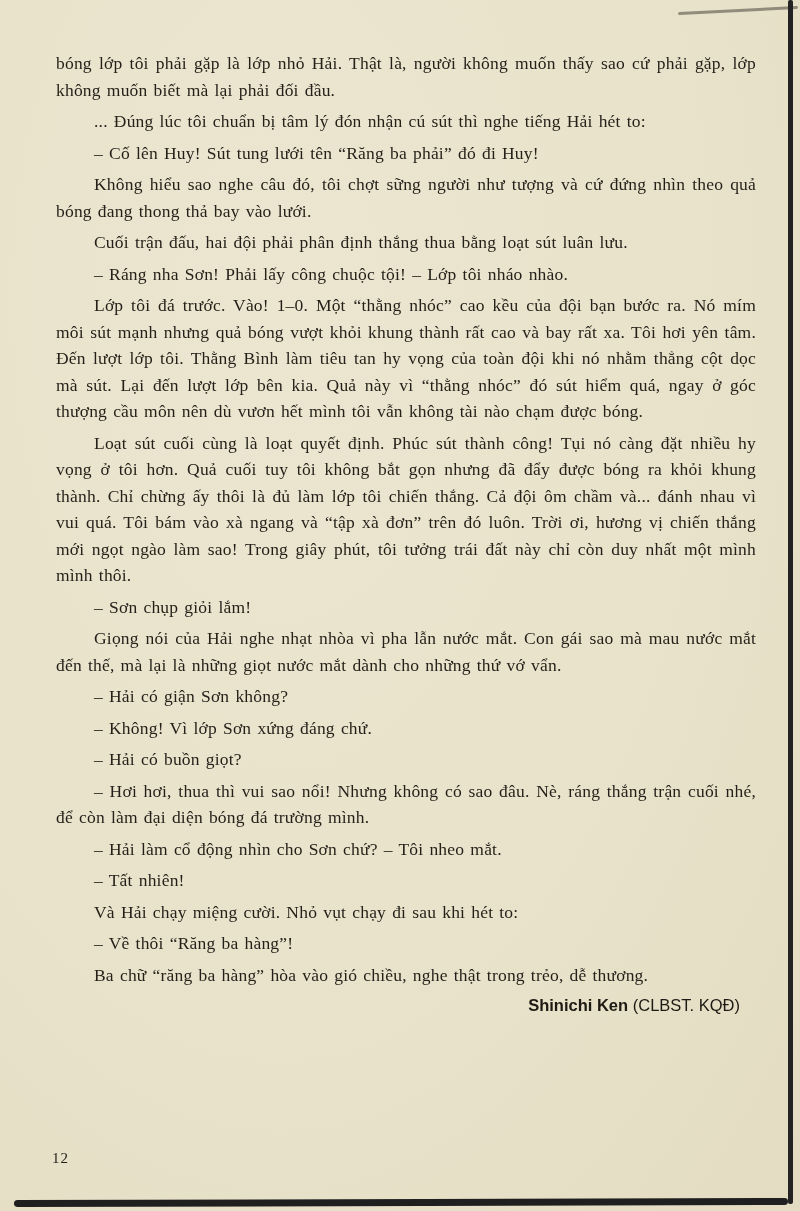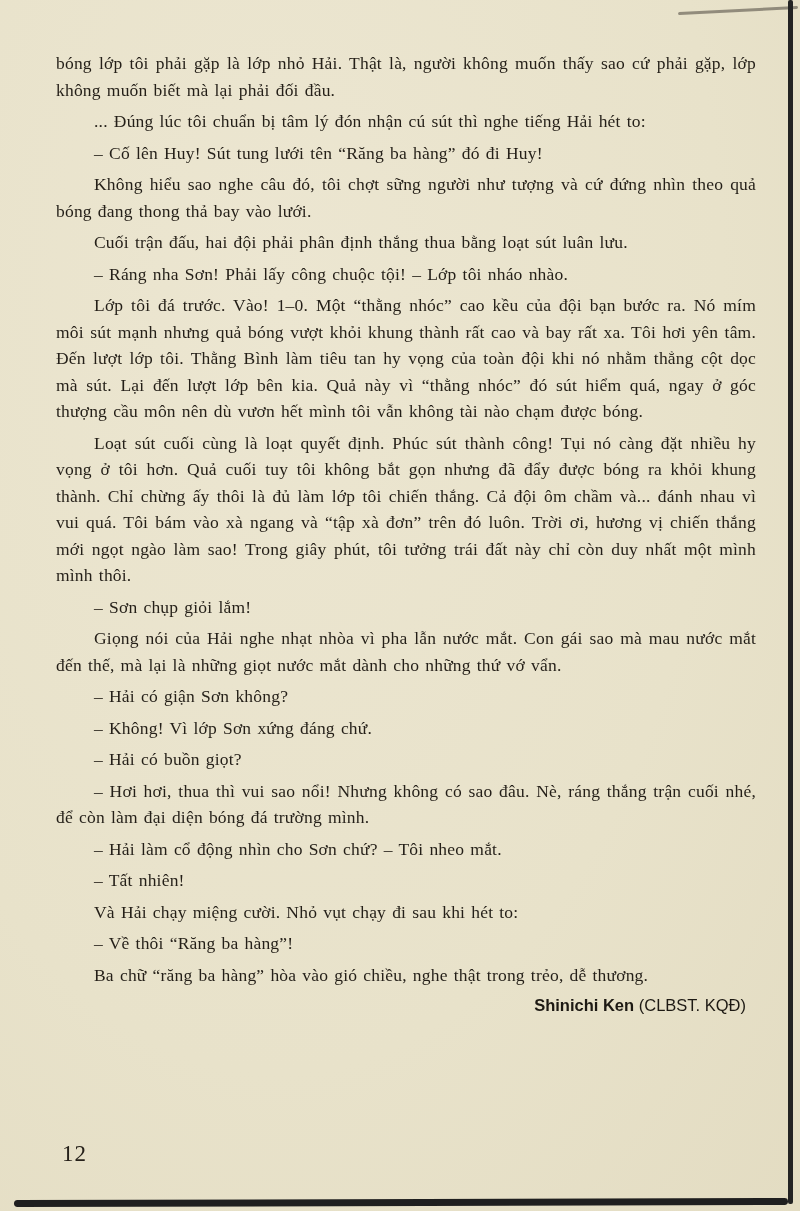--- a/index.html
+++ b/index.html
@@ -27,37 +27,37 @@
     line-height: 26.5px;
     text-align: justify;
     text-indent: 38px;
     letter-spacing: 0.2px;
     word-spacing: 1.5px;
   }
   p.para.no-indent {
     text-indent: 0;
   }
   .author-line {
-    margin: 8px 10px 0 0;
+    margin: 8px 16px 0 0;
     text-align: right;
     font-family: "Liberation Sans", "DejaVu Sans", sans-serif;
     font-size: 16.5px;
     color: #1d1913;
   }
   .author-name {
     font-weight: bold;
   }
   .author-suffix {
     font-weight: normal;
   }
   .page-number {
     position: absolute;
-    left: 62px;
+    left: 52px;
     bottom: 44px;
-    font-size: 23px;
+    font-size: 15px;
     letter-spacing: 1px;
     color: #26211a;
   }
   
   .edge-right {
     position: absolute;
     top: 0;
     right: 7px;
     width: 5px;
     height: 1204px;
@@ -87,21 +87,21 @@
   }
 </style>
 </head>
 <body>
 
 <div class="page">
 
   <div class="text-block">
     <p class="para no-indent">bóng lớp tôi phải gặp là lớp nhỏ Hải. Thật là, người không muốn thấy sao cứ phải gặp, lớp không muốn biết mà lại phải đối đầu.</p>
     <p class="para">... Đúng lúc tôi chuẩn bị tâm lý đón nhận cú sút thì nghe tiếng Hải hét to:</p>
-    <p class="para">– Cố lên Huy! Sút tung lưới tên “Răng ba hàng” đó đi Huy!</p>
+    <p class="para">– Cố lên Huy! Sút tung lưới tên “Răng ba phải” đó đi Huy!</p>
     <p class="para">Không hiểu sao nghe câu đó, tôi chợt sững người như tượng và cứ đứng nhìn theo quả bóng đang thong thả bay vào lưới.</p>
     <p class="para">Cuối trận đấu, hai đội phải phân định thắng thua bằng loạt sút luân lưu.</p>
     <p class="para">– Ráng nha Sơn! Phải lấy công chuộc tội! – Lớp tôi nháo nhào.</p>
     <p class="para">Lớp tôi đá trước. Vào! 1–0. Một “thằng nhóc” cao kều của đội bạn bước ra. Nó mím môi sút mạnh nhưng quả bóng vượt khỏi khung thành rất cao và bay rất xa. Tôi hơi yên tâm. Đến lượt lớp tôi. Thằng Bình làm tiêu tan hy vọng của toàn đội khi nó nhằm thẳng cột dọc mà sút. Lại đến lượt lớp bên kia. Quả này vì “thằng nhóc” đó sút hiểm quá, ngay ở góc thượng cầu môn nên dù vươn hết mình tôi vẫn không tài nào chạm được bóng.</p>
     <p class="para">Loạt sút cuối cùng là loạt quyết định. Phúc sút thành công! Tụi nó càng đặt nhiều hy vọng ở tôi hơn. Quả cuối tuy tôi không bắt gọn nhưng đã đẩy được bóng ra khỏi khung thành. Chỉ chừng ấy thôi là đủ làm lớp tôi chiến thắng. Cả đội ôm chầm và... đánh nhau vì vui quá. Tôi bám vào xà ngang và “tập xà đơn” trên đó luôn. Trời ơi, hương vị chiến thắng mới ngọt ngào làm sao! Trong giây phút, tôi tưởng trái đất này chỉ còn duy nhất một mình mình thôi.</p>
     <p class="para">– Sơn chụp giỏi lắm!</p>
     <p class="para">Giọng nói của Hải nghe nhạt nhòa vì pha lẫn nước mắt. Con gái sao mà mau nước mắt đến thế, mà lại là những giọt nước mắt dành cho những thứ vớ vẩn.</p>
     <p class="para">– Hải có giận Sơn không?</p>
     <p class="para">– Không! Vì lớp Sơn xứng đáng chứ.</p>
     <p class="para">– Hải có buồn giọt?</p>

